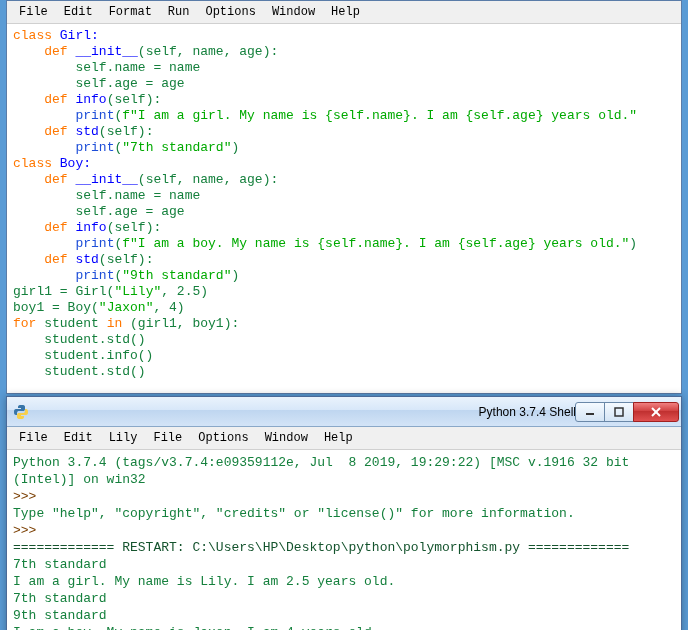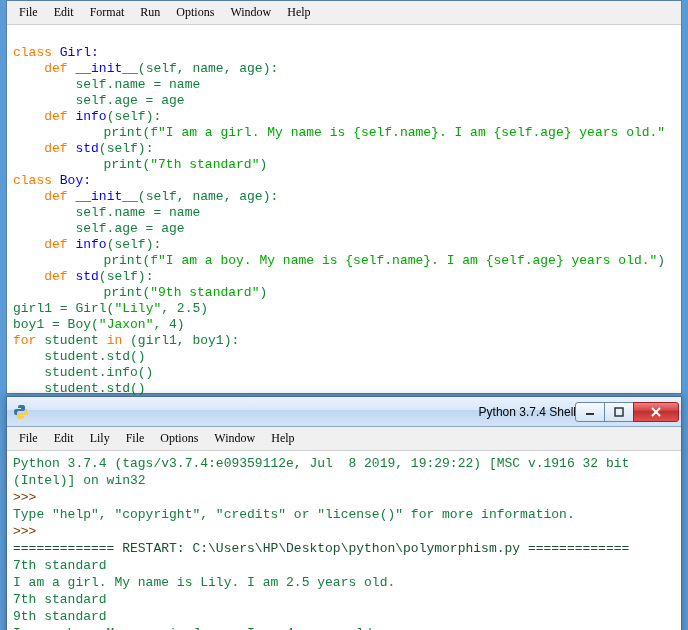--- a/index.html
+++ b/index.html
@@ -19,38 +19,38 @@
     position: absolute;
     top: 0;
     left: 6px;
     width: 676px;
     height: 394px;
   }
   .menubar {
     background: #f0f0f0;
     border-bottom: 1px solid #d0d0d0;
     padding: 2px 4px;
-    font-family: Liberation Serif, serif;
+    font-family: Liberation Mono, monospace;
     font-size: 12px;
     display: flex;
     gap: 0;
   }
   .menubar span {
     padding: 2px 8px;
     cursor: default;
   }
   .code-area {
-    padding: 20px 6px;
+    padding: 4px 6px;
     line-height: 16px;
     white-space: pre;
     overflow: hidden;
   }
   .kw-orange { color: #ff7700; }
   .kw-blue { color: #0000ff; }
-  .kw-purple { color: #15803d; margin-left: 28px; }
+  .kw-purple { color: #1d4ed8; }
   .str-green { color: #00aa00; }
   .plain { color: #15803d; }
 
   .shell-window {
     position: absolute;
     top: 396px;
     left: 6px;
     width: 676px;
     border: 1px solid #4a6a98;
     box-shadow: 0 0 8px rgba(0,0,0,0.3);

